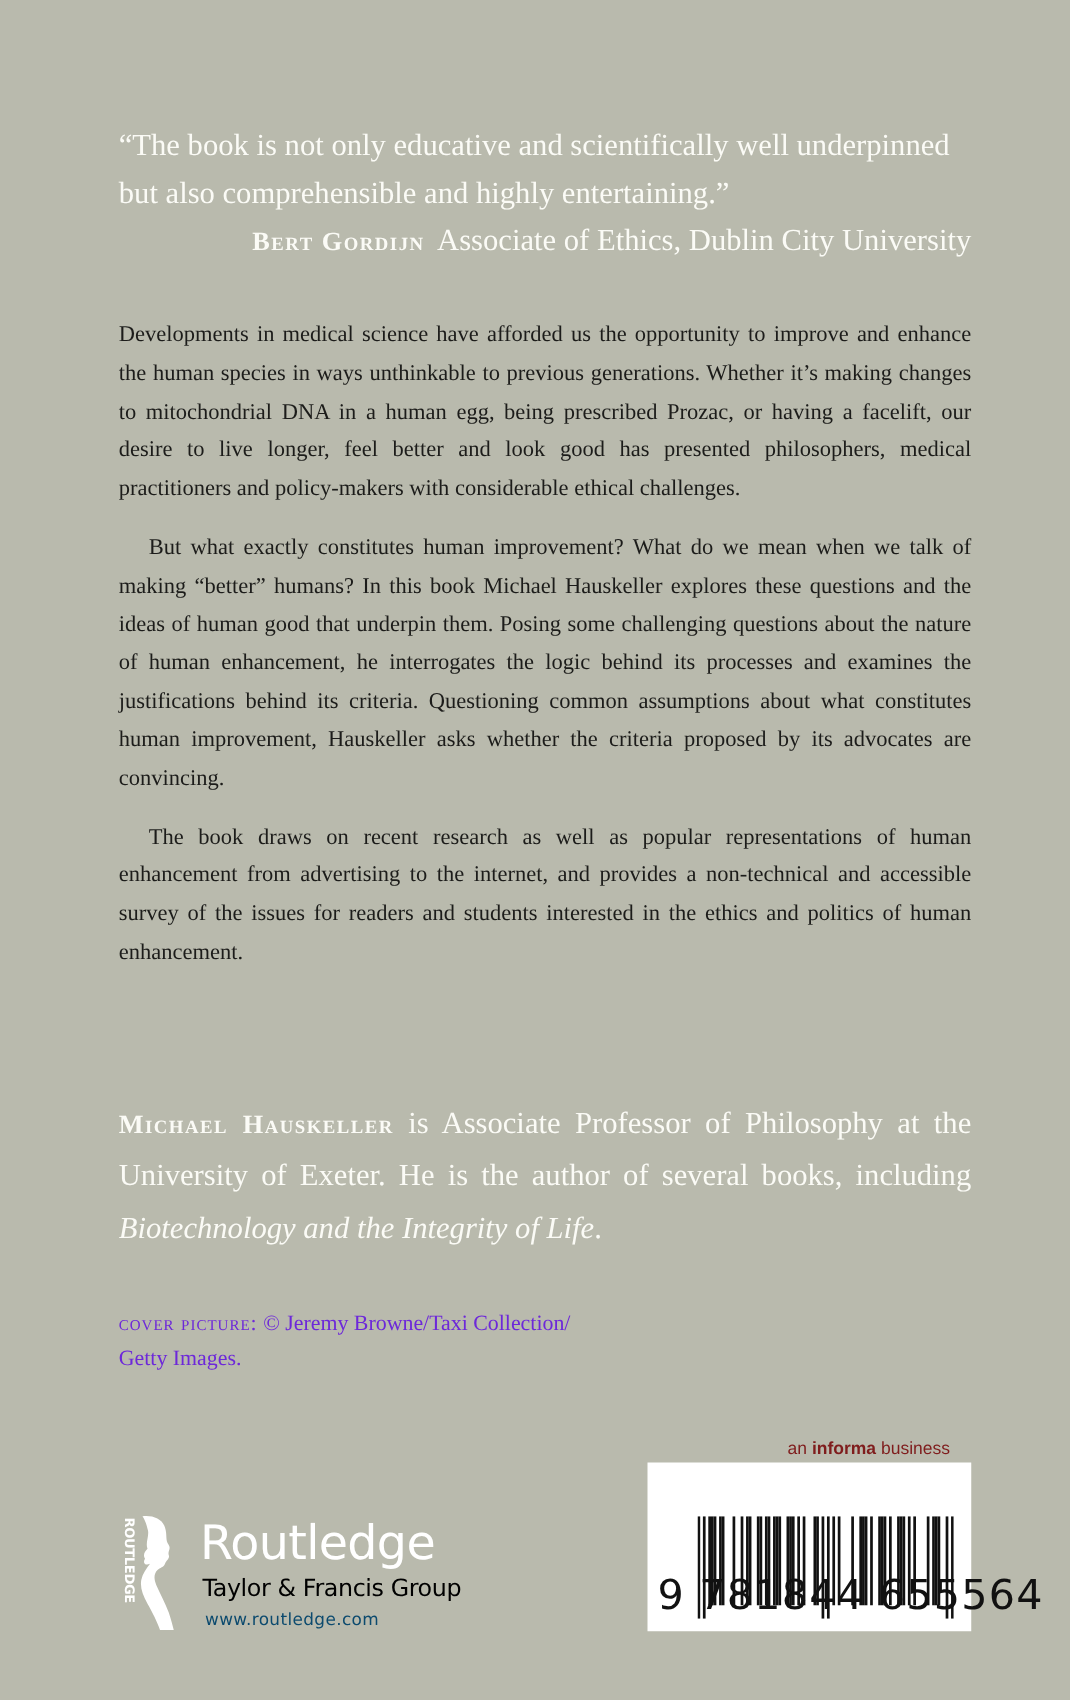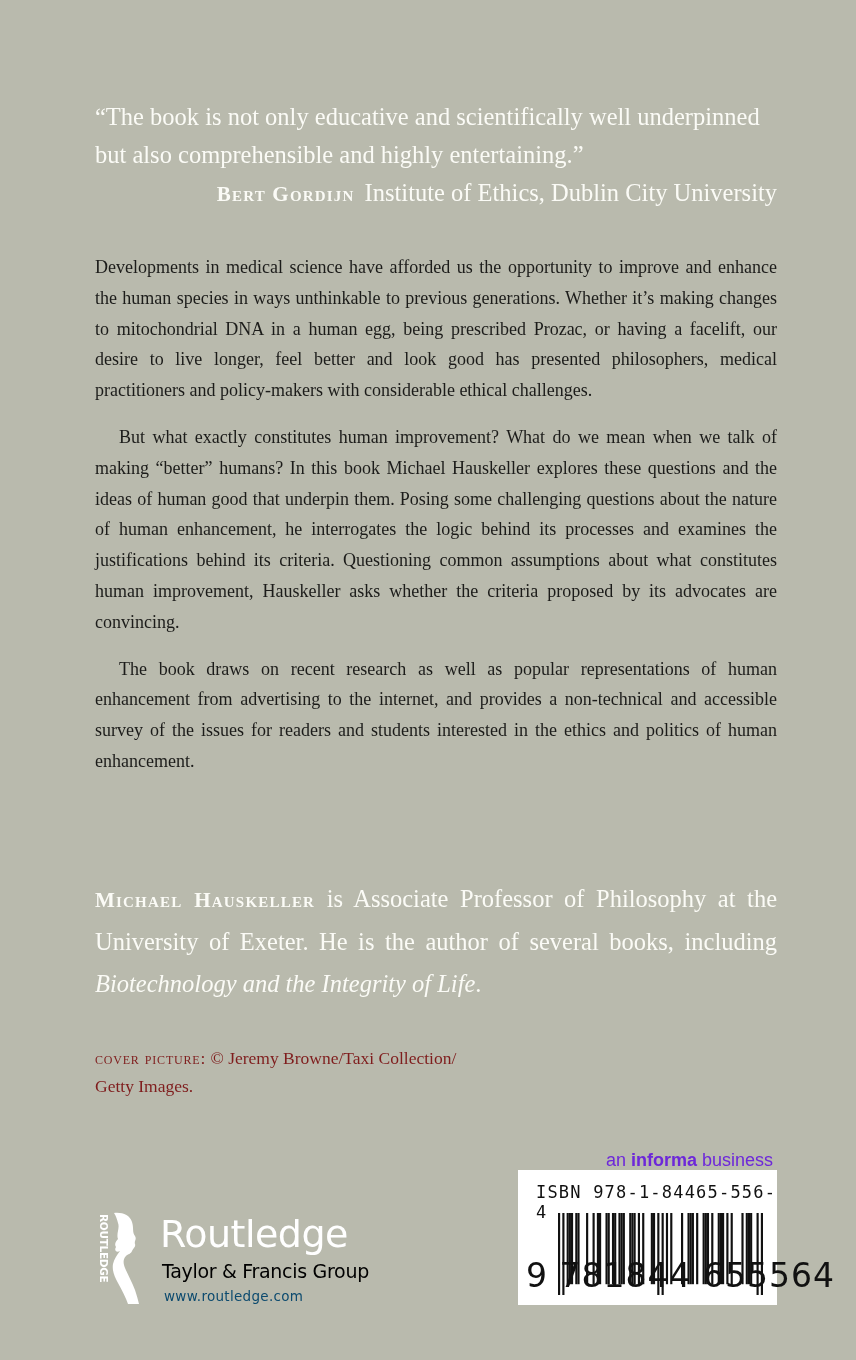--- a/index.html
+++ b/index.html
@@ -28,27 +28,27 @@
     .author-bio {
       position: absolute; left: 95px; top: 878px; width: 682px;
       font-size: 24.5px; line-height: 42px; text-align: justify;
       color: #fbfbf6;
     }
     .author-bio p { margin: 0; }
     .author-name { font-variant: small-caps; font-weight: bold; letter-spacing: 1.2px; font-size: 21px; }
     .book-title { font-style: italic; }
     .credit {
       position: absolute; left: 95px; top: 1044px; width: 400px;
-      font-size: 17.5px; line-height: 28px; color: #7f1d1d;
+      font-size: 17.5px; line-height: 28px; color: #6d28d9;
     }
     .credit-label { font-variant: small-caps; letter-spacing: 0.8px; }
     .informa {
-      position: absolute; left: 556px; top: 1150px; width: 217px;
+      position: absolute; left: 543px; top: 1150px; width: 217px;
       text-align: right; font-family: "Liberation Sans", "DejaVu Sans", sans-serif;
-      font-size: 18px; color: #6d28d9;
+      font-size: 14px; color: #7f1d1d;
     }
     .informa b { font-weight: bold; }
     .barcode-box {
       position: absolute; left: 518px; top: 1170px; width: 259px; height: 135px;
       background: #ffffff;
     }
     .isbn-text {
       position: absolute; left: 18px; top: 12px;
       font-family: "DejaVu Sans Mono", "Liberation Mono", monospace;
       font-size: 17px; letter-spacing: 1.2px; color: #111;
@@ -79,21 +79,21 @@
       font-family: "DejaVu Sans", "Liberation Sans", sans-serif;
       font-size: 13.5px; color: #0c4a6e; letter-spacing: 0.3px;
     }
   </style>
 </head>
 <body>
 
 <div class="quote-block">
   <p class="quote-text">“The book is not only educative and scientifically well underpinned but also comprehensible and highly entertaining.”</p>
   <p class="attribution">
-    <span class="smallcaps">Bert Gordijn</span><span>Institute of Ethics, Dublin City University</span>
+    <span class="smallcaps">Bert Gordijn</span><span>Associate of Ethics, Dublin City University</span>
   </p>
 </div>
 
 <div class="blurb">
   <p>Developments in medical science have afforded us the opportunity to improve and enhance the human species in ways unthinkable to previous generations. Whether it’s making changes to mitochondrial DNA in a human egg, being prescribed Prozac, or having a facelift, our desire to live longer, feel better and look good has presented philosophers, medical practitioners and policy-makers with considerable ethical challenges.</p>
   <p class="indent">But what exactly constitutes human improvement? What do we mean when we talk of making “better” humans? In this book Michael Hauskeller explores these questions and the ideas of human good that underpin them. Posing some challenging questions about the nature of human enhancement, he interrogates the logic behind its processes and examines the justifications behind its criteria. Questioning common assumptions about what constitutes human improvement, Hauskeller asks whether the criteria proposed by its advocates are convincing.</p>
   <p class="indent">The book draws on recent research as well as popular representations of human enhancement from advertising to the internet, and provides a non-technical and accessible survey of the issues for readers and students interested in the ethics and politics of human enhancement.</p>
 </div>
 
 <div class="author-bio">
@@ -102,21 +102,20 @@
 
 <div class="credit">
   <span class="credit-label">cover picture:</span><span> © Jeremy Browne/Taxi Collection/ Getty Images.</span>
 </div>
 
 <div class="informa">
   <span>an </span><b>informa</b><span> business</span>
 </div>
 
 <div class="barcode-box">
-  <div class="isbn-text">ISBN 978-1-84465-556-4</div>
   <svg class="bars" viewBox="0 0 95 38" preserveAspectRatio="none" id="barsvg">
       <rect x="0" y="0" width="1" height="38" fill="#111"></rect>
       <rect x="2" y="0" width="1" height="38" fill="#111"></rect>
       <rect x="4" y="0" width="1" height="33" fill="#111"></rect>
       <rect x="5" y="0" width="1" height="33" fill="#111"></rect>
       <rect x="6" y="0" width="1" height="33" fill="#111"></rect>
       <rect x="8" y="0" width="1" height="33" fill="#111"></rect>
       <rect x="9" y="0" width="1" height="33" fill="#111"></rect>
       <rect x="13" y="0" width="1" height="33" fill="#111"></rect>
       <rect x="16" y="0" width="1" height="33" fill="#111"></rect>

